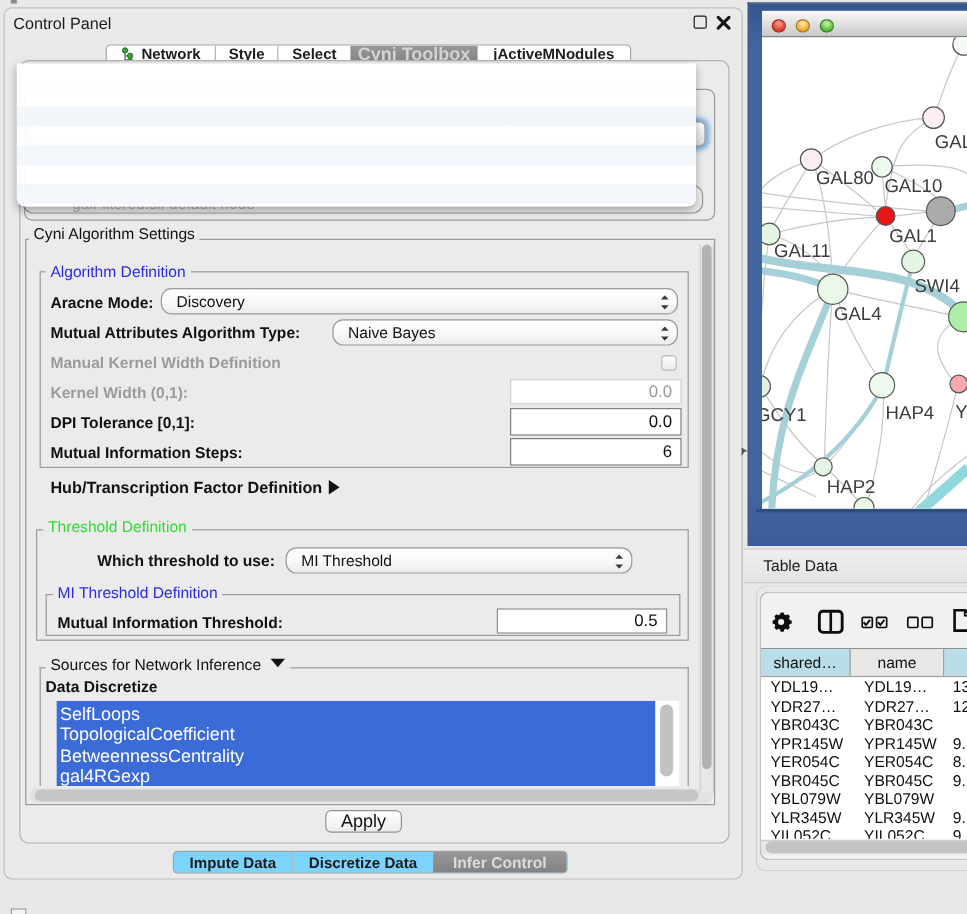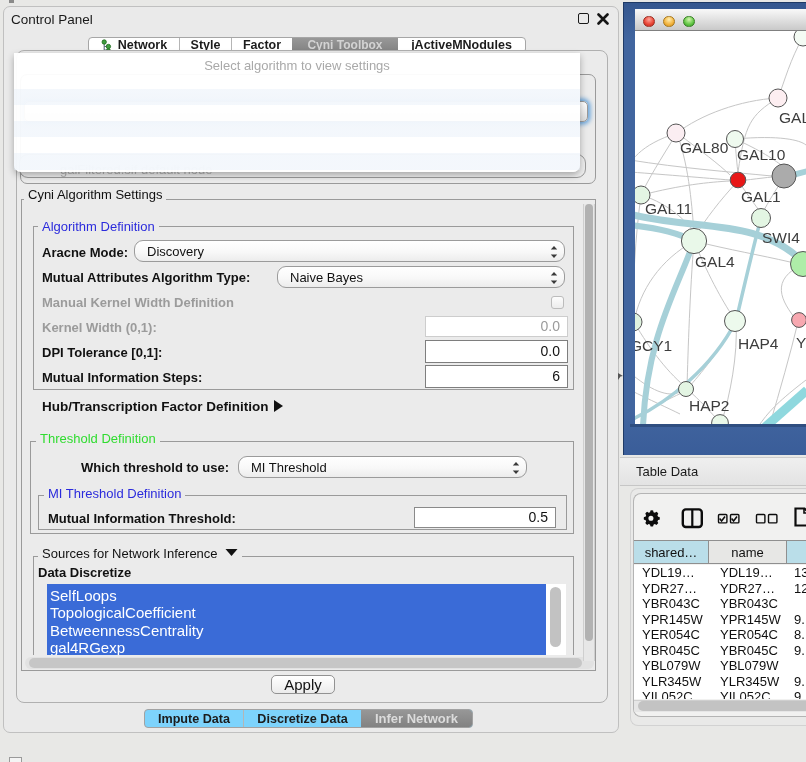--- a/index.html
+++ b/index.html
@@ -35,22 +35,22 @@
   <div style="width:91px;height:100%;display:flex;align-items:center;justify-content:center;font-size:12.5px;font-weight:600;color:#1c1c1c;border-right:1px solid #b5b5b5;">
     <svg width="12" height="14" viewBox="0 0 12 14" style="margin-right:5px;margin-top:2px;">
         <path d="M3.2 3.5 V11 H6" fill="none" stroke="#5a6b7a" stroke-width="1.1"></path>
         <path d="M3.2 7.5 H6" fill="none" stroke="#5a6b7a" stroke-width="1.1"></path>
         <circle cx="3.2" cy="3" r="2.2" fill="#3f9e3f" stroke="#1e6b1e" stroke-width="0.8"></circle>
         <circle cx="7.4" cy="7.5" r="2.2" fill="#3f9e3f" stroke="#1e6b1e" stroke-width="0.8"></circle>
         <circle cx="7.4" cy="12" r="2.2" fill="#3f9e3f" stroke="#1e6b1e" stroke-width="0.8"></circle>
       </svg>
     Network</div>
   <div style="width:52px;height:100%;display:flex;align-items:center;justify-content:center;font-size:12.5px;font-weight:600;color:#1c1c1c;border-right:1px solid #b5b5b5;">Style</div>
-  <div style="width:60px;height:100%;display:flex;align-items:center;justify-content:center;font-size:12.5px;font-weight:600;color:#1c1c1c;">Factor</div>
-  <div style="width:106px;height:100%;display:flex;align-items:center;justify-content:center;font-size:12px;font-weight:600;color:#d3d3d3;background:linear-gradient(#989898,#828282);">Cyni Toolbox</div>
+  <div style="width:60px;height:100%;display:flex;align-items:center;justify-content:center;font-size:12.5px;font-weight:600;color:#1c1c1c;">Select</div>
+  <div style="width:106px;height:100%;display:flex;align-items:center;justify-content:center;font-size:15px;font-weight:600;color:#d3d3d3;background:linear-gradient(#989898,#828282);">Cyni Toolbox</div>
   <div style="flex:1;height:100%;display:flex;align-items:center;justify-content:center;font-size:12.5px;font-weight:600;color:#1c1c1c;">jActiveMNodules</div>
 </div>
 
 <div class="abs" style="left:16px;top:50px;width:592px;height:653px;background:#ebebeb;border:1px solid #b0b0b0;border-radius:8px;"></div>
 
 <div class="abs" style="left:20px;top:74px;width:576px;height:110px;border:1px solid #9a9a9a;border-radius:7px;"></div>
 <div class="abs" style="left:24px;top:101px;width:564px;height:21px;border-radius:5px;background:linear-gradient(#fff,#ddd);border:1px solid #999;box-shadow:0 0 4px 2.5px #6da7dc;"></div>
 <div class="abs" style="left:19px;top:154px;width:567px;height:24px;border-radius:9px;background:#eee;border:1.5px solid #9a9a9a;"></div>
 <div class="abs" style="left:60px;top:162px;font-size:13px;color:#b2b2b2;">galFiltered.sif default node</div>
 
@@ -118,26 +118,25 @@
 <div class="abs" style="left:29px;top:658px;width:553px;height:10px;background:#c6c6c6;border-radius:5px;"></div>
 
 <div class="abs" style="left:583px;top:204px;width:12px;height:457px;background:#e7e7e7;border-left:1px solid #cfcfcf;border-right:1px solid #cfcfcf;"></div>
 <div class="abs" style="left:585px;top:204px;width:8px;height:437px;background:#b2b2b2;border-radius:4px;"></div>
 
 <div class="abs" style="left:271px;top:675px;width:64px;height:19px;background:linear-gradient(#ffffff,#f4f4f4 60%,#ebebeb);border:1.2px solid #929292;border-radius:5px;text-align:center;font-size:15px;color:#111;line-height:17px;">Apply</div>
 
 <div class="abs" style="left:144px;top:709px;width:329px;height:19px;background:#7dd3fc;border:1px solid #a2a2a2;border-radius:4px;overflow:hidden;display:flex;">
   <div style="width:99px;display:flex;align-items:center;justify-content:center;font-size:12.6px;font-weight:600;color:#1c1c1c;border-right:1px solid #b5b5b5;">Impute Data</div>
   <div style="width:117px;display:flex;align-items:center;justify-content:center;font-size:12.6px;font-weight:600;color:#1c1c1c;">Discretize Data</div>
-  <div style="flex:1;display:flex;align-items:center;justify-content:center;font-size:13px;font-weight:600;color:#dcdcdc;background:linear-gradient(#979797,#828282);">Infer Network</div>
+  <div style="flex:1;display:flex;align-items:center;justify-content:center;font-size:13px;font-weight:600;color:#dcdcdc;background:linear-gradient(#979797,#828282);">Infer Control</div>
 </div>
 
 <div class="abs" style="left:14px;top:53px;width:566px;height:119px;background:rgba(255,255,255,0.955);border-radius:0 0 7px 7px;box-shadow:0 3px 7px rgba(0,0,0,0.3);z-index:30;">
   <div style="position:absolute;left:0;top:20px;width:100%;height:99px;background:repeating-linear-gradient(180deg,rgba(255,255,255,0) 0px,rgba(255,255,255,0) 16.1px,rgba(228,237,248,0.42) 16.1px,rgba(228,237,248,0.42) 32.2px);"></div>
-  <div style="position:absolute;left:0;top:5px;width:100%;text-align:center;font-size:13px;color:#a9a9a9;">Select algorithm to view settings</div>
 </div>
 
 <div class="abs" style="left:9px;top:757px;width:13px;height:13px;border:1.5px solid #9a9a9a;background:#f4f4f4;"></div>
 
 <svg class="abs" style="left:617px;top:372px;" width="7" height="9" viewBox="0 0 7 9">
     <path d="M1 8 L1 1 L6 4 L3.5 4.5 Z" fill="#555"></path>
   </svg>
 
 <div class="abs" style="left:623px;top:2px;width:183px;height:453px;background:linear-gradient(180deg,#35578f 0%,#41659f 8%,#41659f 90%,#3a5d99 100%);border-top:1px solid #1f3a66;border-left:1px solid #1f3a66;"></div>
 <div class="abs" style="left:635px;top:9px;width:171px;height:22px;background:linear-gradient(#f9f9f9,#c9c9c9);border-bottom:1px solid #808080;"></div>

